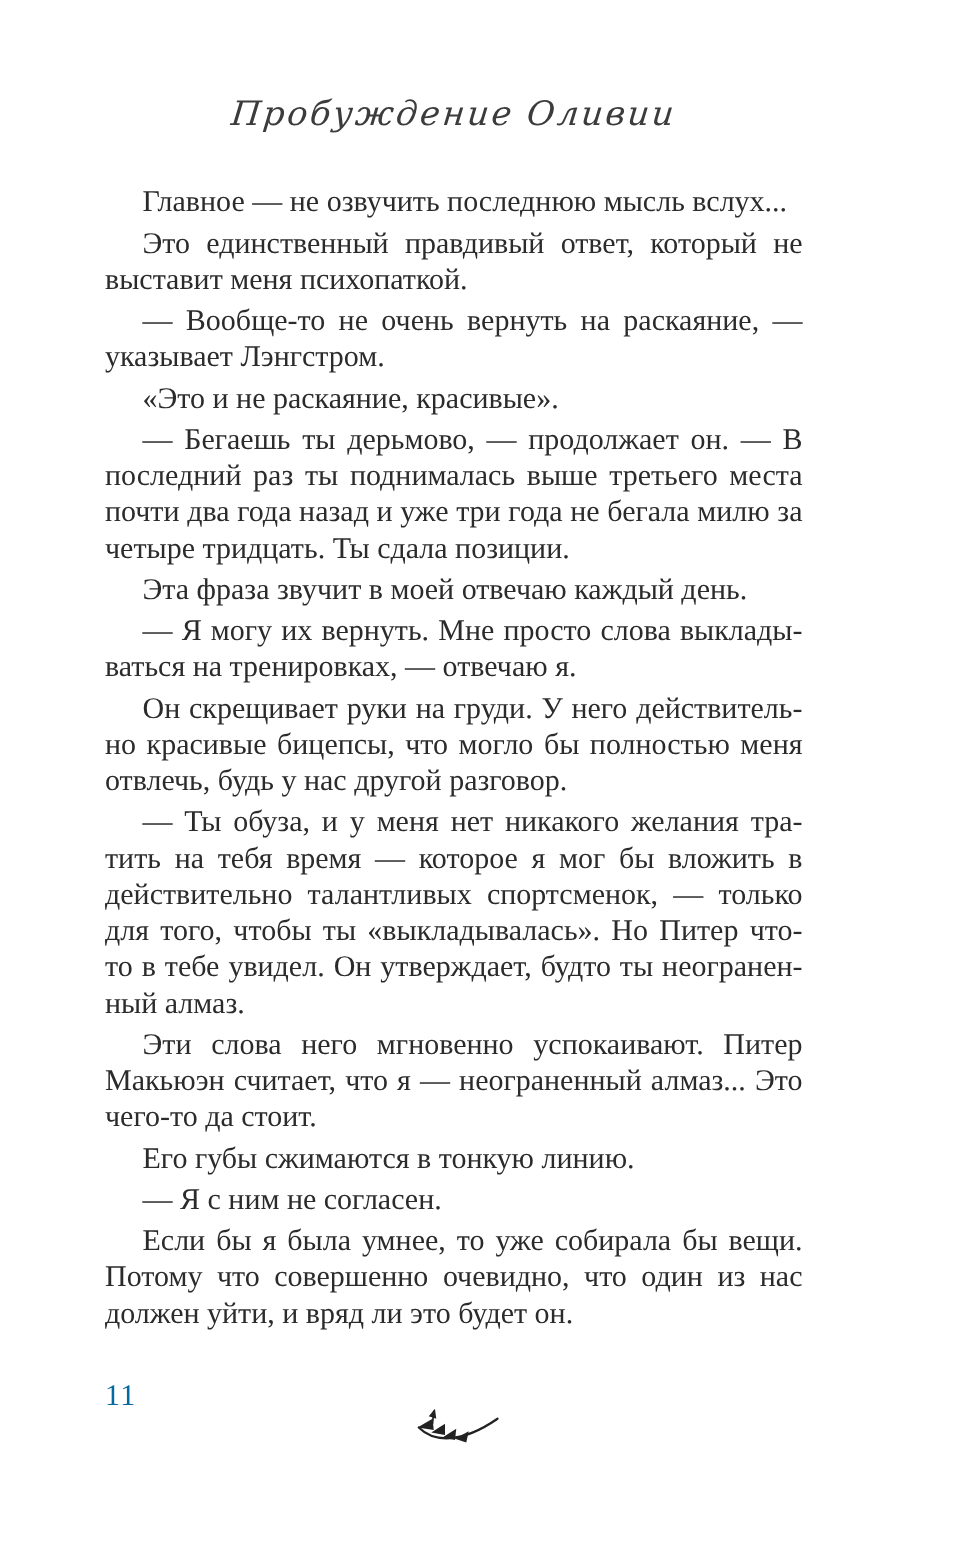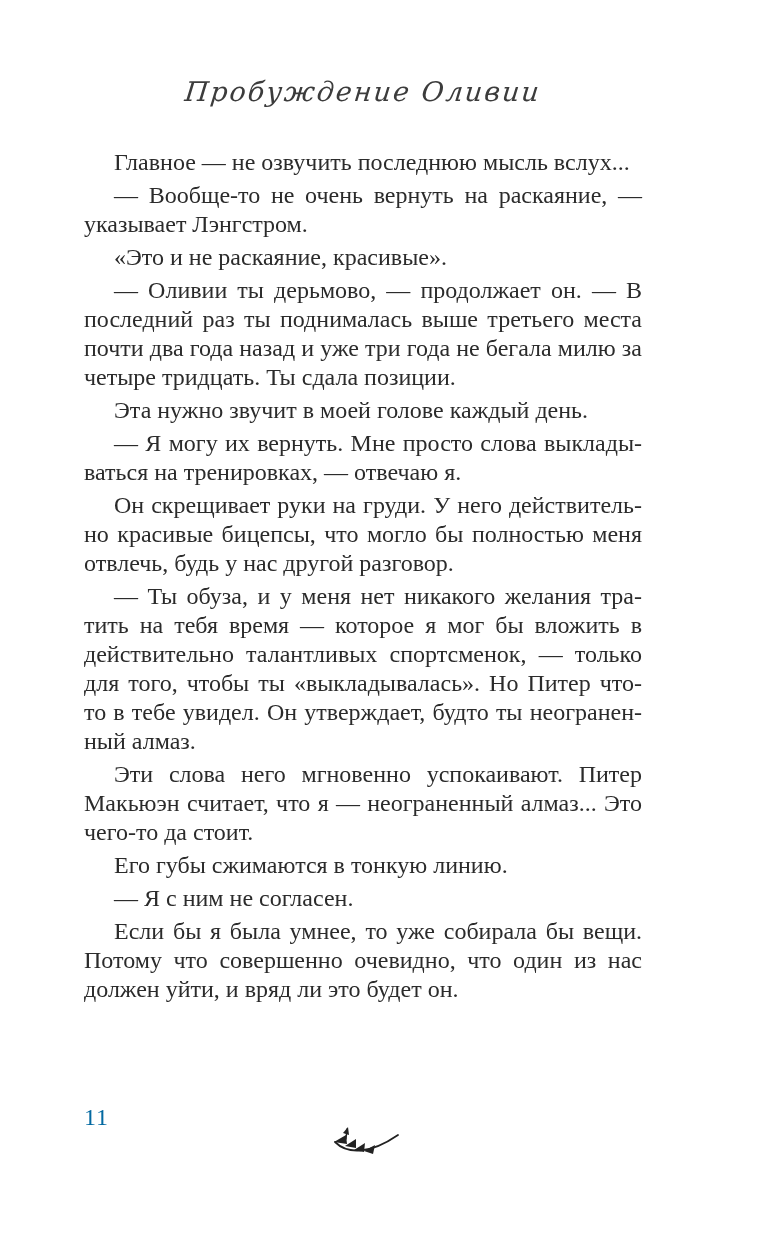--- a/index.html
+++ b/index.html
@@ -69,24 +69,25 @@
 </style>
 </head>
 <body>
 
 <div class="page">
 
   <div class="running-head">Пробуждение Оливии</div>
 
   <div class="body-text">
     <p>Главное — не озвучить последнюю мысль вслух...</p>
+    <p>Это единственный правдивый ответ, который не выставит меня психопаткой.</p>
     <p>— Вообще-то не очень вернуть на раскаяние, — указывает Лэнгстром.</p>
     <p>«Это и не раскаяние, красивые».</p>
-    <p>— Оливии ты дерьмово, — продолжает он. — В последний раз ты поднималась выше третьего места почти два года назад и уже три года не бегала милю за четыре тридцать. Ты сдала позиции.</p>
-    <p>Эта нужно звучит в моей голове каждый день.</p>
+    <p>— Бегаешь ты дерьмово, — продолжает он. — В последний раз ты поднималась выше третьего места почти два года назад и уже три года не бегала милю за четыре тридцать. Ты сдала позиции.</p>
+    <p>Эта фраза звучит в моей отвечаю каждый день.</p>
     <p>— Я могу их вернуть. Мне просто слова выклады­ваться на тренировках, — отвечаю я.</p>
     <p>Он скрещивает руки на груди. У него действитель­но красивые бицепсы, что могло бы полностью меня отвлечь, будь у нас другой разговор.</p>
     <p>— Ты обуза, и у меня нет никакого желания тра­тить на тебя время — которое я мог бы вложить в дей­ствительно талантливых спортсменок, — только для того, чтобы ты «выкладывалась». Но Питер что-то в тебе увидел. Он утверждает, будто ты неогранен­ный алмаз.</p>
     <p>Эти слова него мгновенно успокаивают. Питер Макьюэн считает, что я — неограненный алмаз... Это чего-то да стоит.</p>
     <p>Его губы сжимаются в тонкую линию.</p>
     <p>— Я с ним не согласен.</p>
     <p>Если бы я была умнее, то уже собирала бы вещи. Потому что совершенно очевидно, что один из нас должен уйти, и вряд ли это будет он.</p>
   </div>
 
   <div class="footer">

